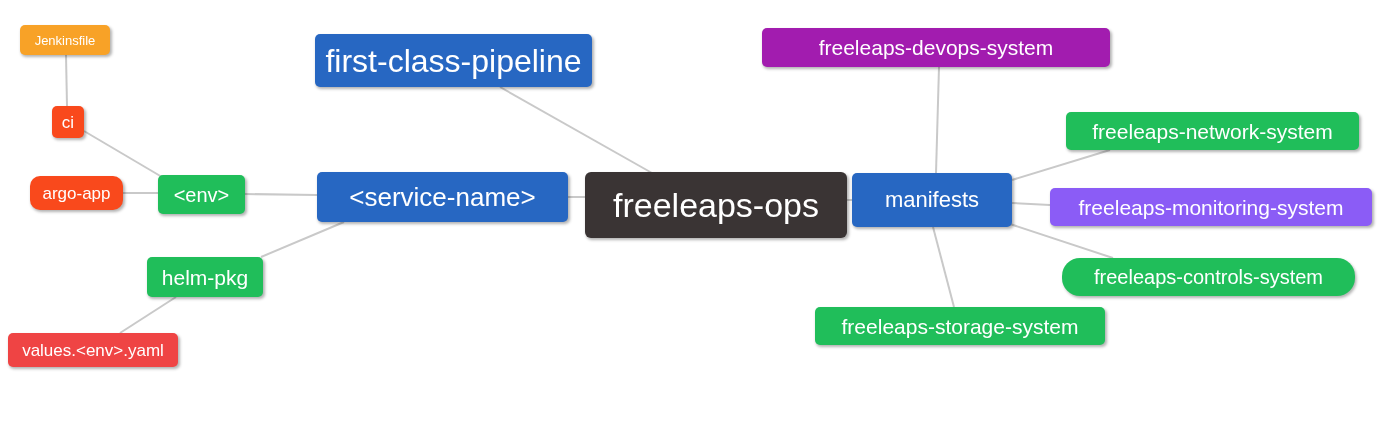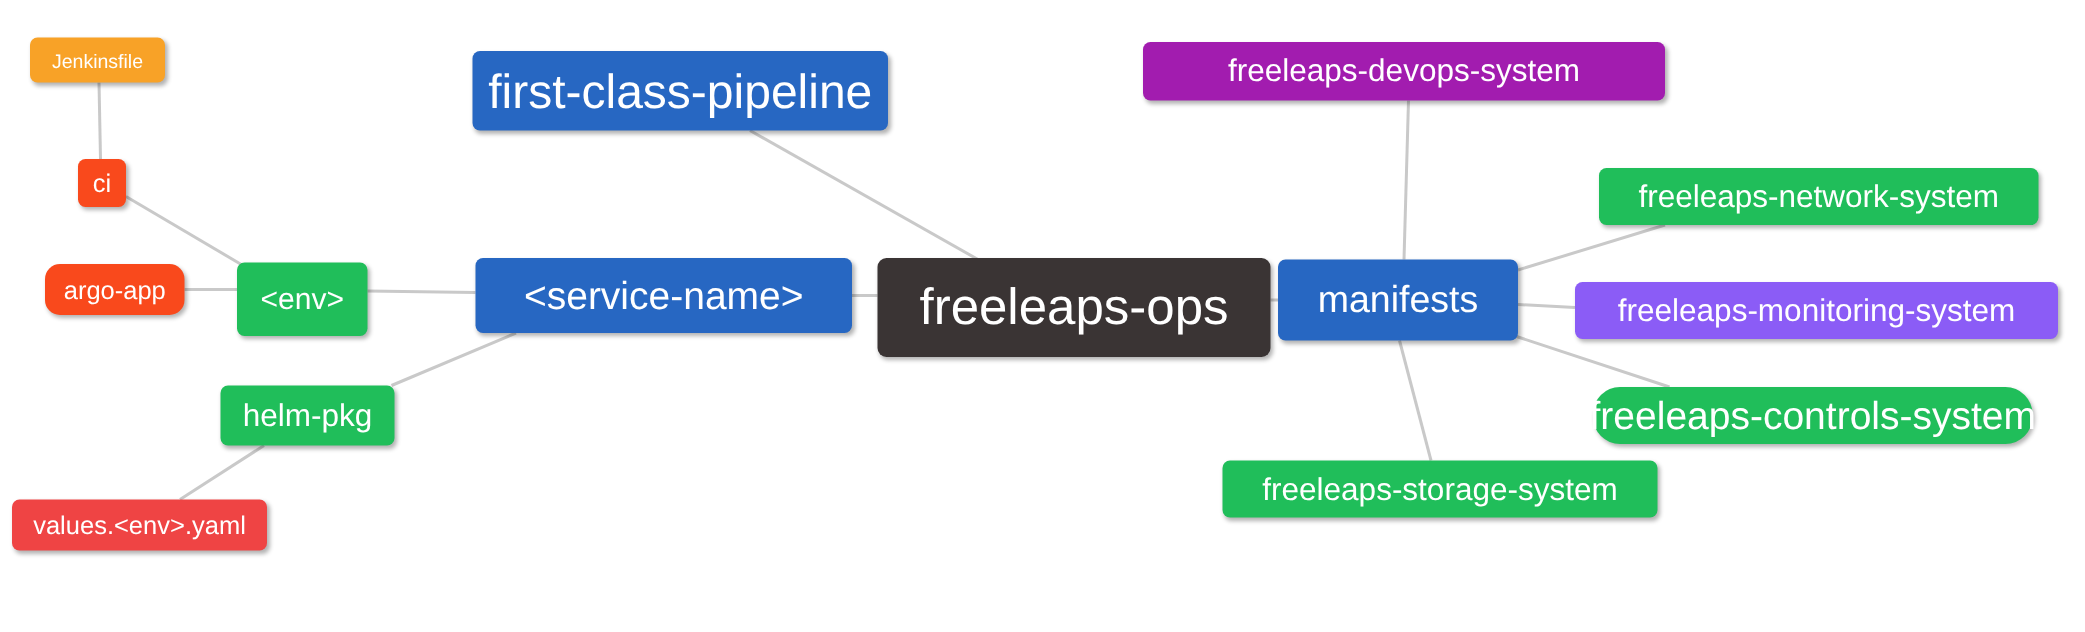--- a/index.html
+++ b/index.html
@@ -66,24 +66,24 @@
 
 <div class="node root" style="left: 585px; top: 172px; width: 262px; height: 66px; font-size: 34px; background: rgb(58, 52, 52); align-items: center;">
       <span>freeleaps-ops</span>
     </div>
     <div class="node branch" style="left: 315px; top: 34px; width: 277px; height: 53px; font-size: 32px; background: rgb(39, 103, 194);">
       <span>first-class-pipeline</span>
     </div>
     <div class="node branch" style="left: 317px; top: 172px; width: 251px; height: 50px; font-size: 26px; background: rgb(39, 103, 194);">
       <span>&lt;service-name&gt;</span>
     </div>
-    <div class="node branch" style="left: 852px; top: 173px; width: 160px; height: 54px; font-size: 25px; background: rgb(39, 103, 194);">
+    <div class="node branch" style="left: 852px; top: 173px; width: 160px; height: 54px; font-size: 22px; background: rgb(39, 103, 194);">
       <span>manifests</span>
     </div>
-    <div class="node leaf" style="left: 158px; top: 175px; width: 87px; height: 49px; font-size: 20px; background: rgb(32, 190, 90);">
+    <div class="node leaf" style="left: 158px; top: 175px; width: 87px; height: 39px; font-size: 20px; background: rgb(32, 190, 90);">
       <span>&lt;env&gt;</span>
     </div>
     <div class="node leaf" style="left: 147px; top: 257px; width: 116px; height: 40px; font-size: 21px; background: rgb(32, 190, 90);">
       <span>helm-pkg</span>
     </div>
     <div class="node leaf" style="left: 52px; top: 106px; width: 32px; height: 32px; font-size: 17px; background: rgb(249, 73, 28);">
       <span>ci</span>
     </div>
     <div class="node leaf" style="left: 30px; top: 176px; width: 93px; height: 34px; font-size: 17px; background: rgb(249, 73, 28); border-radius: 10px;">
       <span>argo-app</span>
@@ -96,19 +96,19 @@
     </div>
     <div class="node leaf" style="left: 762px; top: 28px; width: 348px; height: 39px; font-size: 21px; background: #a21caf;">
       <span>freeleaps-devops-system</span>
     </div>
     <div class="node leaf" style="left: 1055px; top: 112px; width: 293px; height: 38px; font-size: 21px; background: rgb(32, 190, 90); margin-left: 11px;">
       <span>freeleaps-network-system</span>
     </div>
     <div class="node leaf" style="left: 1050px; top: 188px; width: 322px; height: 38px; font-size: 21px; background: #8b5cf6;">
       <span>freeleaps-monitoring-system</span>
     </div>
-    <div class="node leaf" style="left: 1062px; top: 258px; width: 293px; height: 38px; font-size: 26px; background: rgb(32, 190, 90); border-radius: 18px;">
+    <div class="node leaf" style="left: 1062px; top: 258px; width: 293px; height: 38px; font-size: 20px; background: rgb(32, 190, 90); border-radius: 18px;">
       <span>freeleaps-controls-system</span>
     </div>
     <div class="node leaf" style="left: 815px; top: 307px; width: 290px; height: 38px; font-size: 21px; background: rgb(32, 190, 90);">
       <span>freeleaps-storage-system</span>
     </div>
   </div>
 
 </body></html>

